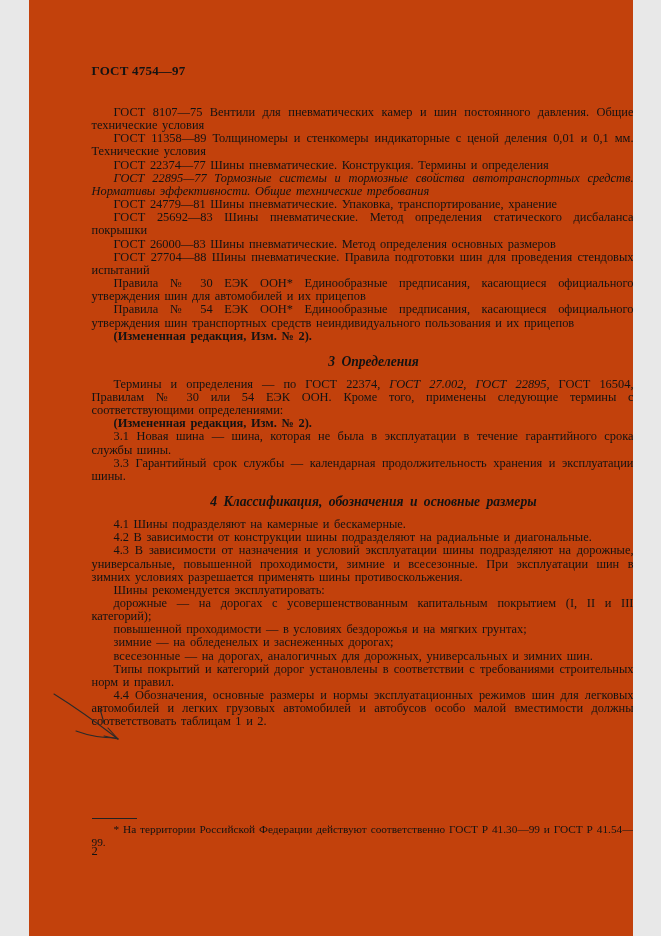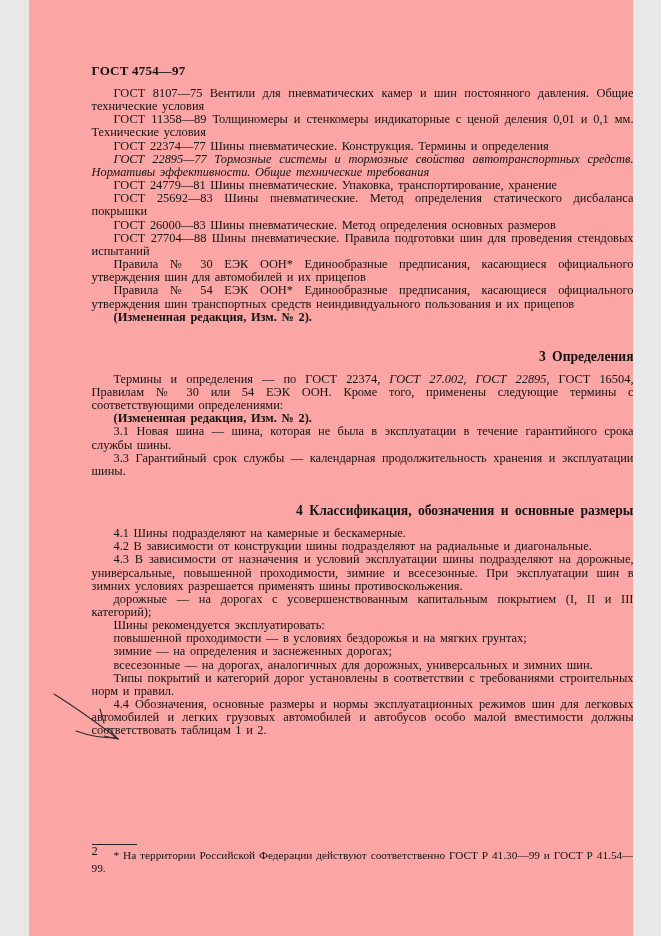--- a/index.html
+++ b/index.html
@@ -1,37 +1,37 @@
 <!DOCTYPE html>
 <html><head>
 <meta charset="utf-8">
 <style>
   html,body{margin:0;padding:0;background:#e8e8e8;}
   .page{
-    position:relative;width:604px;height:936px;background:#fca5a5;
+    position:relative;width:604px;height:936px;background:#c2410c;
     font-family:"Liberation Serif", serif;color:#131313;overflow:hidden;
     margin:0 auto;
   }
   .runhead{
     position:absolute;left:63px;top:63px;
     font-weight:bold;font-size:13px;letter-spacing:.2px;
   }
-  .content{position:absolute;left:63px;top:87px;width:542px;}
+  .content{position:absolute;left:63px;top:106px;width:542px;}
   .content p{
     margin:0;font-size:12.4px;line-height:13.15px;
     text-align:justify;text-indent:22px;word-spacing:1.5px;
   }
   .content p.italic{font-style:italic;font-family:Liberation Serif, serif;}
   .content p.bold{font-weight:bold;}
   .content .heading{
     font-weight:bold;font-size:13.6px;line-height:15px;
-    margin:25px 0 9px 0;text-indent:22px;text-align:right;word-spacing:3px;
+    margin:11px 0 9px 0;text-indent:22px;text-align:center;word-spacing:3px;font-style:italic;
   }
   .content span.seg-italic{font-style:italic;}
-  .footnote-block{position:absolute;left:63px;top:844px;width:542px;font-family:Liberation Serif, serif;}
+  .footnote-block{position:absolute;left:63px;top:818px;width:542px;font-family:Liberation Serif, serif;}
   .footnote-rule{width:45px;height:0;border-top:1px solid #222;margin:0 0 4px 0;}
   .footnote{
     font-size:11.3px;line-height:13px;text-align:justify;
     text-indent:22px;word-spacing:1px;margin:0;
   }
   .pageno{position:absolute;left:63px;top:844px;font-size:12.5px;}
   .margin-arrow{position:absolute;left:14px;top:688px;width:90px;height:58px;}
   .margin-arrow path{stroke:#2a2a2a;stroke-width:1.1;fill:none;stroke-linecap:round;}
 </style>
 </head>
@@ -55,24 +55,24 @@
       <p class="bold">(Измененная редакция, Изм. № 2).</p>
       <div class="heading">3 Определения</div>
       <p><span>Термины и определения — по ГОСТ 22374, </span><span class="seg-italic">ГОСТ 27.002, ГОСТ 22895</span><span>, ГОСТ 16504, Правилам № 30 или 54 ЕЭК ООН. Кроме того, применены следующие термины с соответствующими определениями:</span></p>
       <p class="bold">(Измененная редакция, Изм. № 2).</p>
       <p>3.1 Новая шина — шина, которая не была в эксплуатации в течение гарантийного срока службы шины.</p>
       <p>3.3 Гарантийный срок службы — календарная продолжительность хранения и эксплуатации шины.</p>
       <div class="heading">4 Классификация, обозначения и основные размеры</div>
       <p>4.1 Шины подразделяют на камерные и бескамерные.</p>
       <p>4.2 В зависимости от конструкции шины подразделяют на радиальные и диагональные.</p>
       <p>4.3 В зависимости от назначения и условий эксплуатации шины подразделяют на дорожные, универсальные, повышенной проходимости, зимние и всесезонные. При эксплуатации шин в зимних условиях разрешается применять шины противоскольжения.</p>
+      <p>Шины рекомендуется эксплуатировать:</p>
       <p>дорожные — на дорогах с усовершенствованным капитальным покрытием (I, II и III категорий);</p>
-      <p>Шины рекомендуется эксплуатировать:</p>
       <p>повышенной проходимости — в условиях бездорожья и на мягких грунтах;</p>
-      <p>зимние — на определения и заснеженных дорогах;</p>
+      <p>зимние — на обледенелых и заснеженных дорогах;</p>
       <p>всесезонные — на дорогах, аналогичных для дорожных, универсальных и зимних шин.</p>
       <p>Типы покрытий и категорий дорог установлены в соответствии с требованиями строительных норм и правил.</p>
       <p>4.4 Обозначения, основные размеры и нормы эксплуатационных режимов шин для легковых автомобилей и легких грузовых автомобилей и автобусов особо малой вместимости должны соответствовать таблицам 1 и 2.</p>
     </div>
 
   <svg class="margin-arrow" viewBox="0 0 90 58" aria-hidden="true">
     <path d="M11,6 Q40,24 75,51"></path>
     <path d="M33,43 Q52,50 73,50"></path>
     <path d="M75,51 L65,40"></path>
     <path d="M75,51 L61,48"></path>

